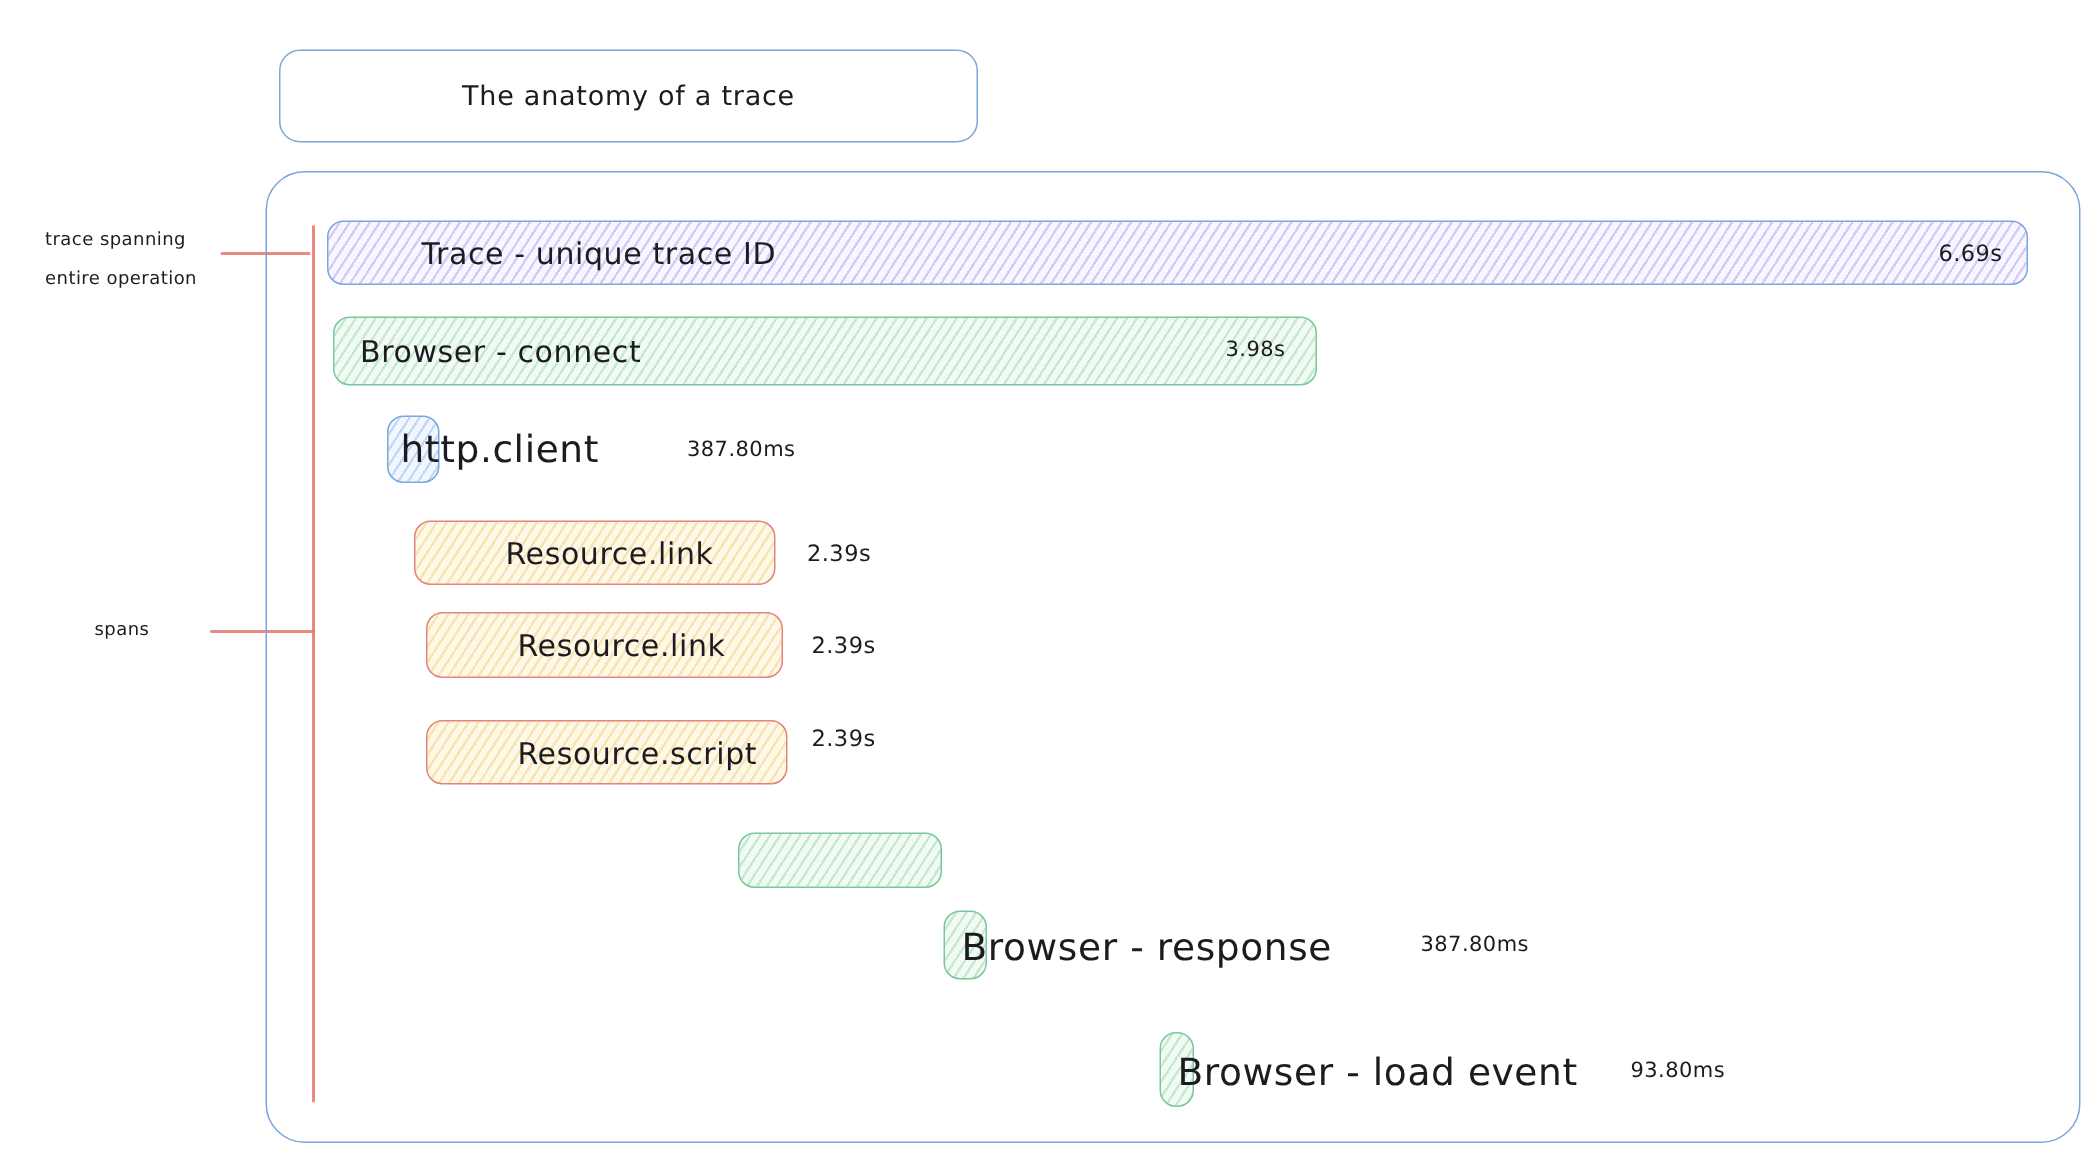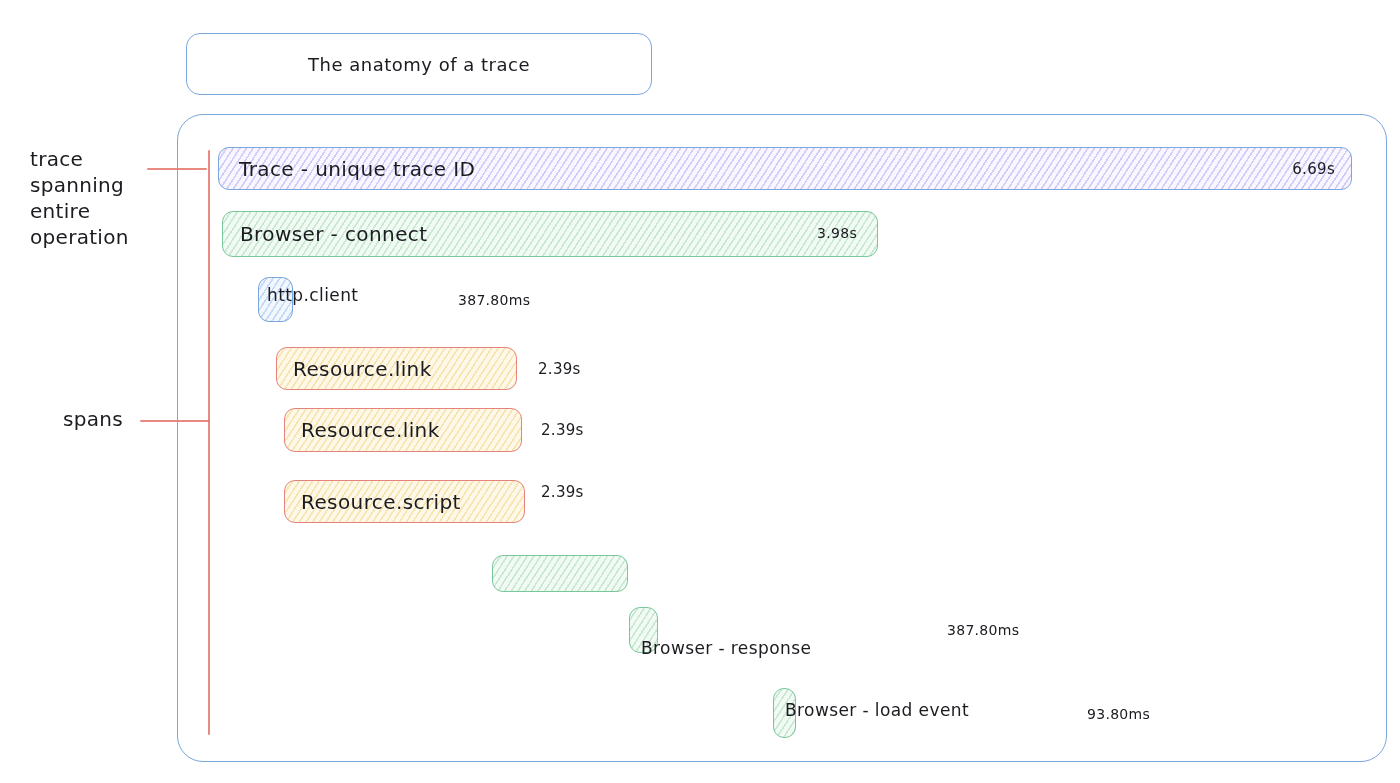--- a/index.html
+++ b/index.html
@@ -29,51 +29,53 @@
     border-radius:11px;
     border:1.6px solid;
     box-sizing:border-box;
     display:flex;align-items:center;
   }
   .hachure-purple{
     border-color:#7aa7dc;
     background-color:#f8f6fe;
     background-image:repeating-linear-gradient(123deg,
       rgba(143,121,240,.34) 0 1.6px, transparent 1.6px 5.6px);
+    padding-left:42px;
   }
   .hachure-green{
     border-color:#79c79b;
     background-color:#f2faf4;
     background-image:repeating-linear-gradient(123deg,
       rgba(78,181,112,.26) 0 1.6px, transparent 1.6px 5.6px);
   }
   .hachure-blue{
     border-color:#7aa7dc;
     background-color:#f2f7fe;
     background-image:repeating-linear-gradient(123deg,
       rgba(90,145,235,.30) 0 1.6px, transparent 1.6px 5.6px);
   }
   .hachure-yellow{
     border-color:#e5837c;
     background-color:#fdf8e8;
     background-image:repeating-linear-gradient(123deg,
       rgba(238,195,84,.38) 0 1.6px, transparent 1.6px 5.6px);
+    padding-left:44px;
   }
   .bar-label{
     font-size:20px;letter-spacing:.4px;white-space:nowrap;
   }
   .duration{
     font-size:14px;letter-spacing:.3px;white-space:nowrap;color:#1b1b20;
   }
   .duration-lg{font-size:15px;}
   .free-label{
-    font-size:17px;letter-spacing:.4px;white-space:nowrap;
+    font-size:25px;letter-spacing:.4px;white-space:nowrap;
   }
   .note{
-    font-size:20px;line-height:26px;letter-spacing:.3px;
+    font-size:12px;line-height:26px;letter-spacing:.3px;
   }
   .red-line{
     background:#e4756c;border-radius:2px;opacity:.85;
   }
 </style>
 </head>
 <body>
 
 <div id="canvas">
 
@@ -118,20 +120,20 @@
   <span class="abs duration duration-lg" style="left:541px;top:421px;">2.39s</span>
 
   <div class="abs span-box hachure-yellow" style="left:284px;top:480px;width:241px;height:43px;">
     <span class="bar-label" style="padding-left:16px;">Resource.script</span>
   </div>
   <span class="abs duration duration-lg" style="left:541px;top:483px;">2.39s</span>
 
   <div class="abs span-box hachure-green" style="left:492px;top:555px;width:136px;height:37px;"></div>
 
   <div class="abs span-box hachure-green" style="left:629px;top:607px;width:29px;height:46px;"></div>
-  <span class="abs free-label" style="left:641px;top:617px;margin-top:21px;">Browser - response</span>
+  <span class="abs free-label" style="left:641px;top:617px;">Browser - response</span>
   <span class="abs duration" style="left:947px;top:622px;">387.80ms</span>
 
   <div class="abs span-box hachure-green" style="left:773px;top:688px;width:23px;height:50px;"></div>
   <span class="abs free-label" style="left:785px;top:700px;">Browser - load event</span>
   <span class="abs duration" style="left:1087px;top:706px;">93.80ms</span>
 
 </div>
 
 </body></html>

